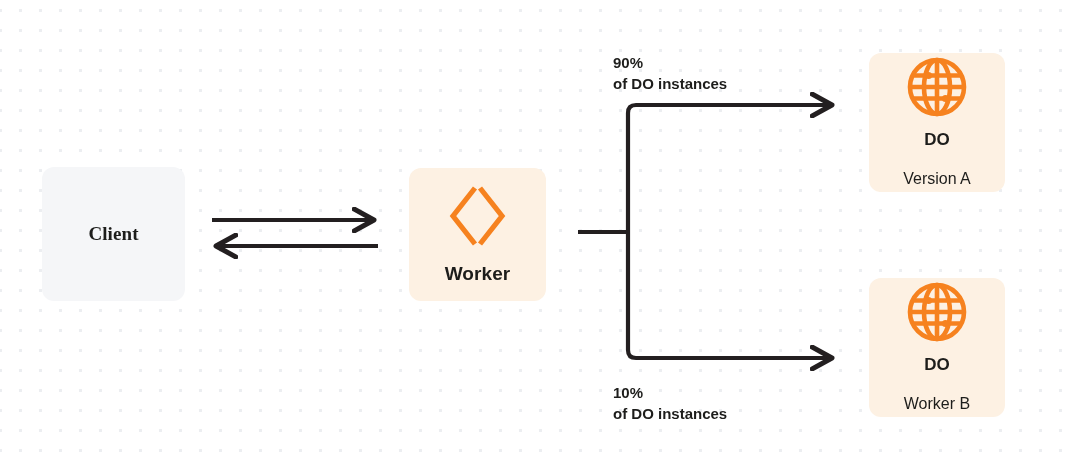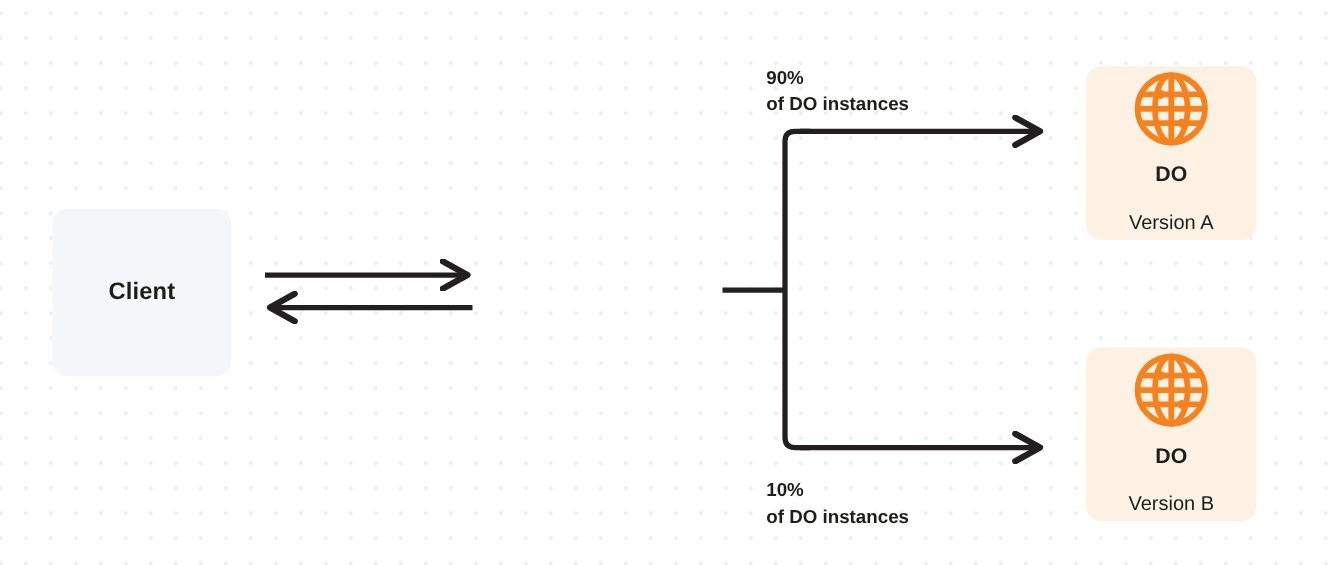--- a/index.html
+++ b/index.html
@@ -35,20 +35,21 @@
     align-items: center;
     justify-content: center;
   }
 
   .node-client {
     left: 42px;
     top: 167px;
     width: 143px;
     height: 134px;
     background-color: #f5f6f8;
+    font-family: Liberation Serif, serif;
   }
 
   .node-worker {
     left: 409px;
     top: 168px;
     width: 137px;
     height: 133px;
     background-color: #fdf1e3;
   }
 
@@ -167,20 +168,31 @@
 
   <div class="edge-label edge-label-bottom">
     <div>10%</div>
     <div>of DO instances</div>
   </div>
 
   <div class="node node-client">
     <div class="node-title">Client</div>
   </div>
 
+  <div class="node node-worker">
+    <span class="node-icon worker-icon-wrap">
+      <svg width="62" height="66" viewBox="0 0 62 66" xmlns="http://www.w3.org/2000/svg">
+        <g fill="none" stroke="#f6821f" stroke-width="5.2" stroke-linejoin="miter" stroke-linecap="butt">
+          <path d="M 28 5 L 6 33 L 28 61"></path>
+          <path d="M 33 5 L 55 33 L 33 61"></path>
+        </g>
+      </svg>
+    </span>
+    <div class="node-title">Worker</div>
+  </div>
 
   <div class="node node-do-a">
     <span class="node-icon do-icon-wrap">
       <svg width="62" height="62" viewBox="0 0 62 62" xmlns="http://www.w3.org/2000/svg">
         <g fill="none" stroke="#f6821f" stroke-width="4.6">
           <circle cx="31" cy="31" r="27"></circle>
           <ellipse cx="31" cy="31" rx="13" ry="27"></ellipse>
           <line x1="31" y1="4" x2="31" y2="58"></line>
           <line x1="6.5" y1="19.5" x2="55.5" y2="19.5"></line>
           <line x1="4" y1="31" x2="58" y2="31"></line>
@@ -203,16 +215,16 @@
           <line x1="31" y1="4" x2="31" y2="58"></line>
           <line x1="6.5" y1="19.5" x2="55.5" y2="19.5"></line>
           <line x1="4" y1="31" x2="58" y2="31"></line>
           <line x1="6.5" y1="42.5" x2="55.5" y2="42.5"></line>
         </g>
         <circle cx="22.5" cy="19.5" r="3.6" fill="#f6821f"></circle>
         <circle cx="39.5" cy="42.5" r="3.6" fill="#f6821f"></circle>
       </svg>
     </span>
     <div class="node-title-small">DO</div>
-    <div class="node-sub">Version B</div>
+    <div class="node-sub">Worker B</div>
   </div>
 
 </div>
 
 </body></html>

